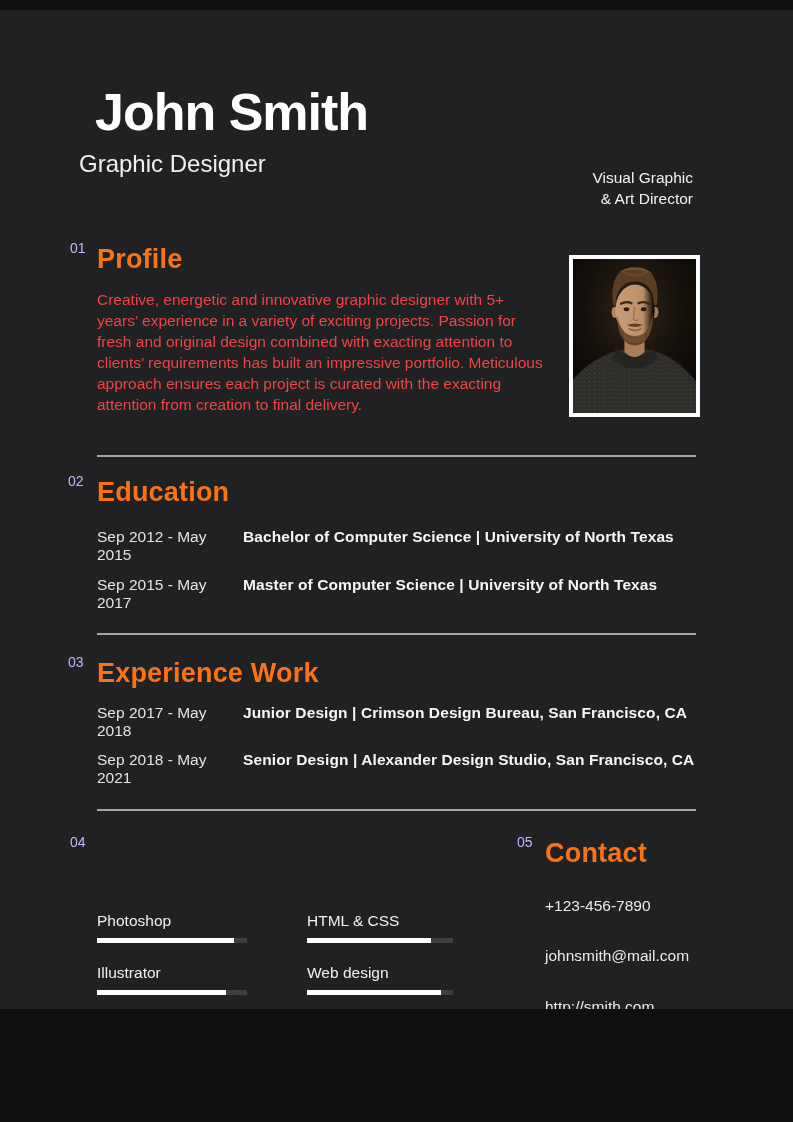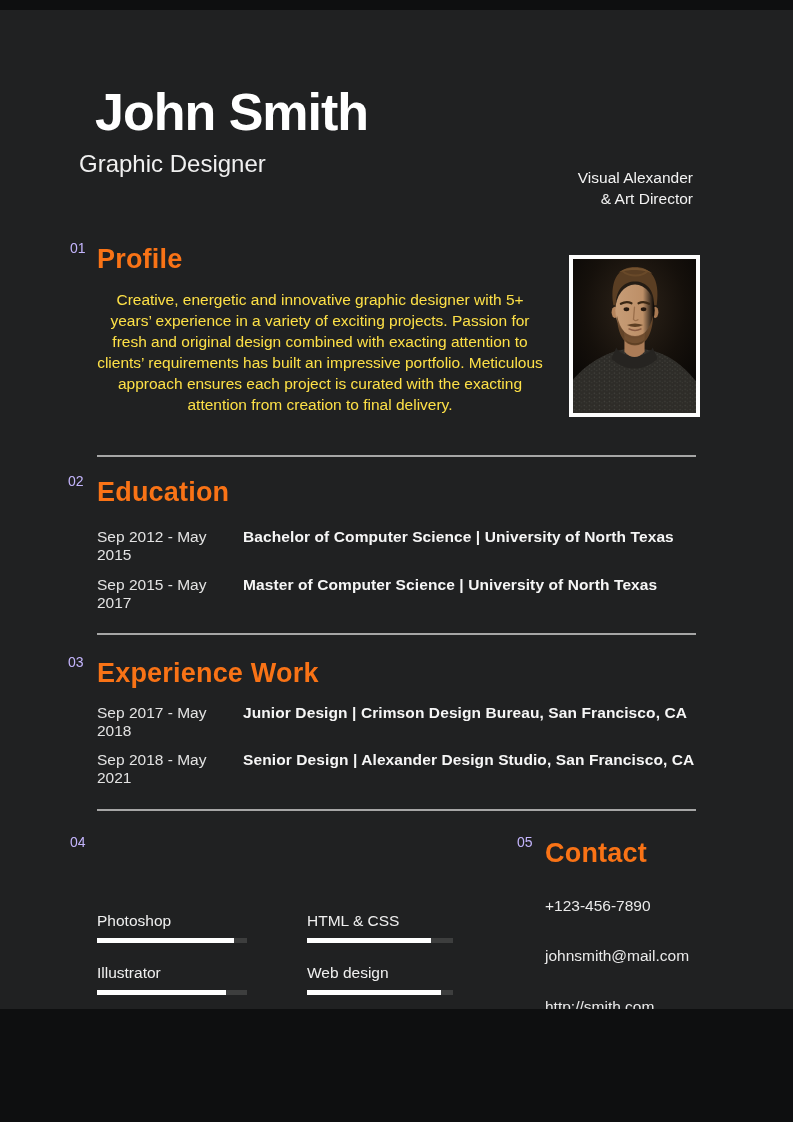--- a/index.html
+++ b/index.html
@@ -15,21 +15,21 @@
   .name{position:absolute;left:95px;top:82px;font-size:52px;font-weight:700;
         letter-spacing:-1px;color:#ffffff;}
   .role{position:absolute;left:79px;top:150px;font-size:24px;font-weight:400;color:#f0f0f0;}
   .tagline{position:absolute;right:100px;top:167px;text-align:right;
            font-size:15.5px;line-height:21px;color:#f2f2f2;}
 
   .sec-num{position:absolute;font-size:14px;color:#c4b5fd;font-weight:400;}
   .sec-title{position:absolute;font-size:27px;font-weight:700;color:#f97316;letter-spacing:.2px;}
 
   .profile-body{position:absolute;left:97px;top:289px;width:446px;
-                font-size:15.5px;line-height:21px;color:#fde047;text-align:center;}
+                font-size:15.5px;line-height:21px;color:#ef4444;}
 
   .photo{position:absolute;left:569px;top:255px;width:131px;height:162px;
          border:4.5px solid #fdfdfd;box-sizing:border-box;background:#000;}
   .photo svg{display:block;width:100%;height:100%;}
 
   .divider{position:absolute;left:97px;width:599px;height:1.5px;background:#a6a6a6;}
 
   .row{position:absolute;left:97px;width:599px;display:flex;align-items:baseline;}
   .row .dates{flex:none;width:146px;font-size:15.5px;color:#e3e3e3;}
   .row .detail{font-size:15.5px;font-weight:700;color:#f6f6f6;letter-spacing:.1px;}
@@ -43,21 +43,21 @@
 </style>
 </head>
 <body>
 
 <div class="page">
   <div class="edge top"></div>
 
   <div class="name">John Smith</div>
   <div class="role">Graphic Designer</div>
   <div class="tagline">
-    <div>Visual Alexander</div>
+    <div>Visual Graphic</div>
     <div>&amp; Art Director</div>
   </div>
 
   <div class="sec-num" style="left:70px;top:240px;">01</div>
   <div class="sec-title" style="left:97px;top:244px;">Profile</div>
   <div class="profile-body">Creative, energetic and innovative graphic designer with 5+ years’ experience in a variety of exciting projects. Passion for fresh and original design combined with exacting attention to clients’ requirements has built an impressive portfolio. Meticulous approach ensures each project is curated with the exacting attention from creation to final delivery.</div>
 
   <div class="photo">
     <svg viewBox="0 0 122 153" preserveAspectRatio="xMidYMid slice">
       <defs>

